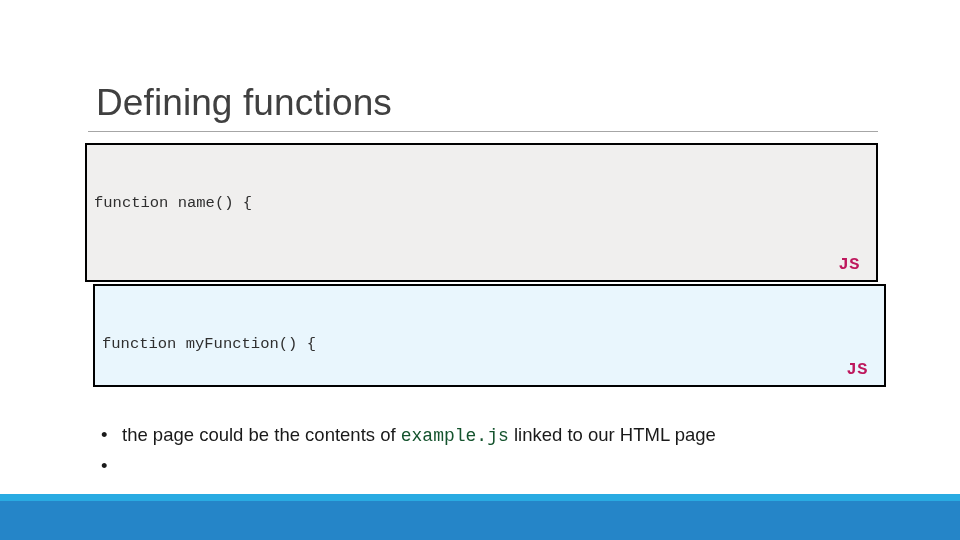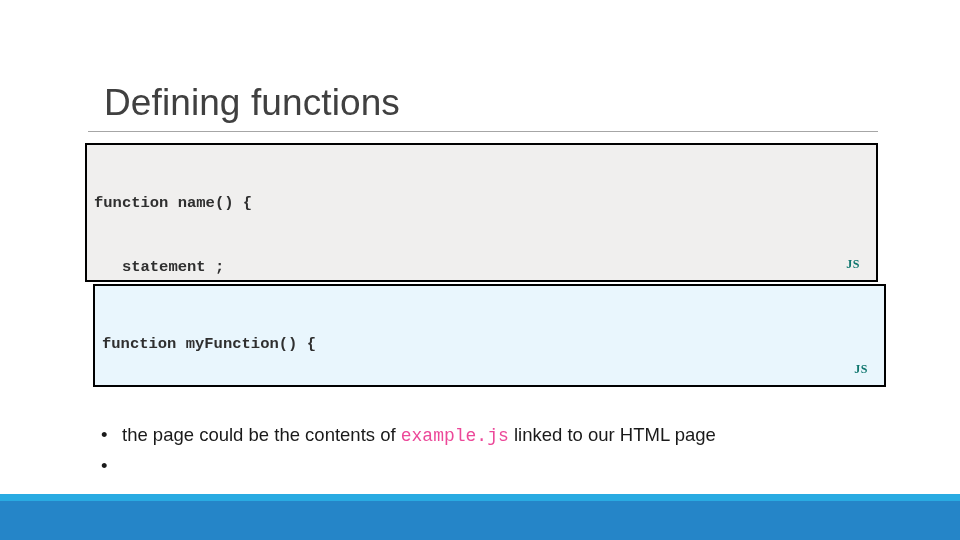--- a/index.html
+++ b/index.html
@@ -17,21 +17,21 @@
 
   .slide {
     position: absolute;
     inset: 0;
     background: #ffffff;
   }
 
   
   .title {
     position: absolute;
-    left: 104px;
+    left: 96px;
     top: 80px;
     width: 792px;
     font-size: 37px;
     font-weight: 300;
     color: #404040;
     letter-spacing: 0.1px;
     line-height: 46px;
     white-space: nowrap;
   }
   .title-rule {
@@ -63,34 +63,33 @@
   }
   .code-block.blue {
     top: 284px;
     height: 103px;
     background: #e9f6fd;
     margin-left: 8px;
   }
   .code-inner {
     padding: 6px 0 0 7px;
     white-space: pre;
-    font-weight: bold;
   }
   .code-line {
     white-space: pre;
     height: 21.2px;
   }
   .js-tag {
     position: absolute;
     right: 16px;
     bottom: 5px;
-    font-family: Liberation Serif, serif;
-    font-size: 12px;
+    font-family: Liberation Mono, monospace;
+    font-size: 17px;
     font-weight: bold;
-    color: #0f766e;
+    color: #be185d;
     letter-spacing: 0.5px;
   }
 
   
   .bullets {
     position: absolute;
     left: 88px;
     top: 420px;
     width: 800px;
   }
@@ -107,21 +106,21 @@
     position: absolute;
     left: 13px;
     top: 0;
     font-size: 18.5px;
     line-height: 29px;
     color: #1a1a1a;
   }
   .mono-inline {
     font-family: "Liberation Mono", "DejaVu Sans Mono", monospace;
     font-size: 18px;
-    color: #ec4899;
+    color: #14532d;
   }
 
   
   .band-light {
     position: absolute;
     left: 0;
     top: 494px;
     width: 960px;
     height: 7px;
     background: #29abe2;
@@ -139,21 +138,20 @@
 <body>
 
 <div class="slide">
 
   <div class="title">Defining functions</div>
   <div class="title-rule"></div>
 
   <div class="code-block gray">
     <div class="code-inner">
       <div class="code-line">function name() {</div>
-      <div class="code-line">   statement ;</div>
       
       
       
       
     </div>
     <div class="js-tag">JS</div>
   </div>
 
   <div class="code-block blue">
     <div class="code-inner">

